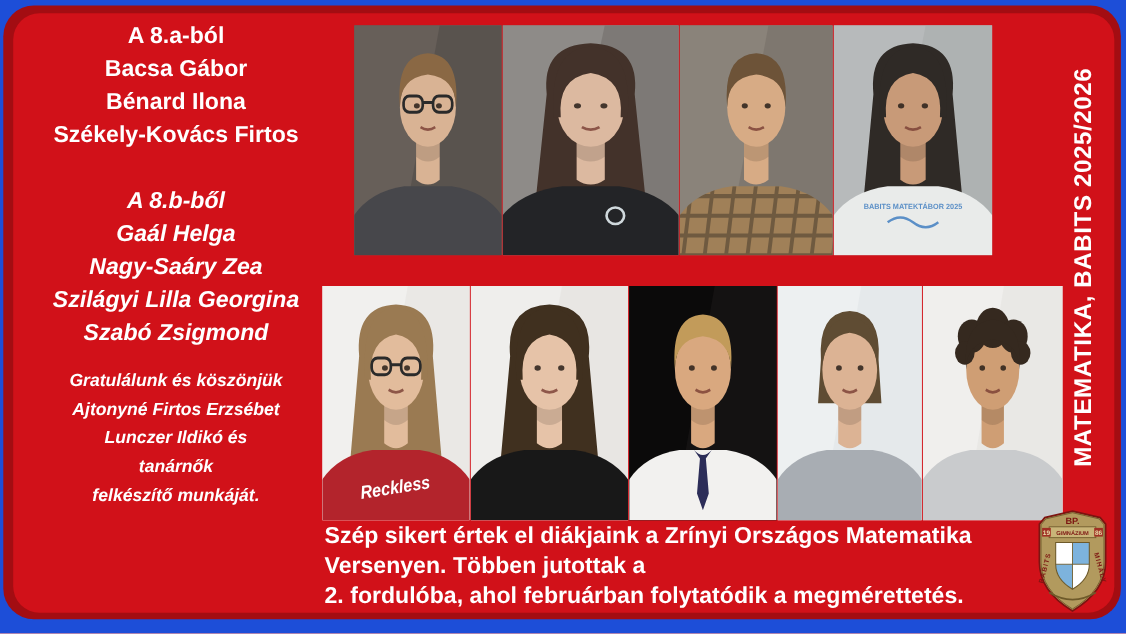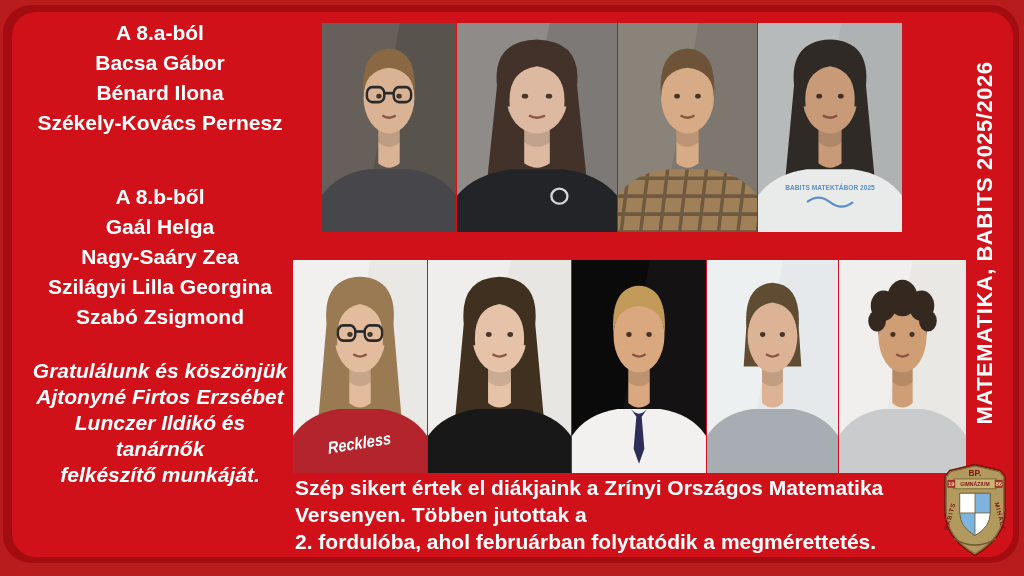--- a/index.html
+++ b/index.html
@@ -1,24 +1,24 @@
 <!DOCTYPE html>
 <html><head>
 <meta charset="utf-8">
 <style>
   html,body{margin:0;padding:0;}
-  .poster{position:relative;width:1024px;height:576px;background:#b91c1c;overflow:hidden;
+  .poster{position:relative;width:1024px;height:576px;background:#1d4ed8;overflow:hidden;
           font-family:"Liberation Sans",sans-serif;}
   .frame-outer{position:absolute;inset:5px 5px 13px 3px;background:#a30d12;border-radius:28px;}
   .frame-inner{position:absolute;inset:12px 11px 19px 12px;background:#d11119;border-radius:24px;}
 
   .left-panel{position:absolute;left:10px;top:18px;width:300px;text-align:center;color:#ffffff;}
   .name-group{font-weight:bold;font-size:21px;line-height:30px;}
-  .name-group + .name-group{margin-top:44px;}
-  .thanks-block{margin-top:26px;font-weight:bold;font-style:italic;font-size:21px;line-height:26px;color:#ffffff;}
+  .name-group + .name-group{margin-top:30px;font-style:italic;}
+  .thanks-block{margin-top:16px;font-weight:bold;font-style:italic;font-size:16px;line-height:26px;color:#ffffff;}
 
   .photo-row{position:absolute;display:flex;gap:1px;}
   .photo-row-top{left:322px;top:23px;height:209px;}
   .photo-row-bottom{left:293px;top:260px;height:213px;}
   .photo-cell{height:100%;overflow:hidden;position:relative;}
   .photo-cell svg{display:block;width:100%;height:100%;}
 
   .caption{position:absolute;left:295px;top:474px;width:650px;text-align:left;color:#ffffff;
            font-weight:bold;font-size:21px;line-height:27px;}
   .caption div{white-space:nowrap;}
@@ -35,21 +35,21 @@
 <div class="poster">
   <div class="frame-outer"></div>
   <div class="frame-inner"></div>
 
   <div class="left-panel">
     <div>
         <div class="name-group">
           <div class="group-title">A 8.a-ból</div>
           <div class="student-name">Bacsa Gábor</div>
           <div class="student-name">Bénard Ilona</div>
-          <div class="student-name">Székely-Kovács Pernesz</div>
+          <div class="student-name">Székely-Kovács Firtos</div>
         </div>
         <div class="name-group">
           <div class="group-title">A 8.b-ből</div>
           <div class="student-name">Gaál Helga</div>
           <div class="student-name">Nagy-Saáry Zea</div>
           <div class="student-name">Szilágyi Lilla Georgina</div>
           <div class="student-name">Szabó Zsigmond</div>
         </div>
       </div>
     <div class="thanks-block">

